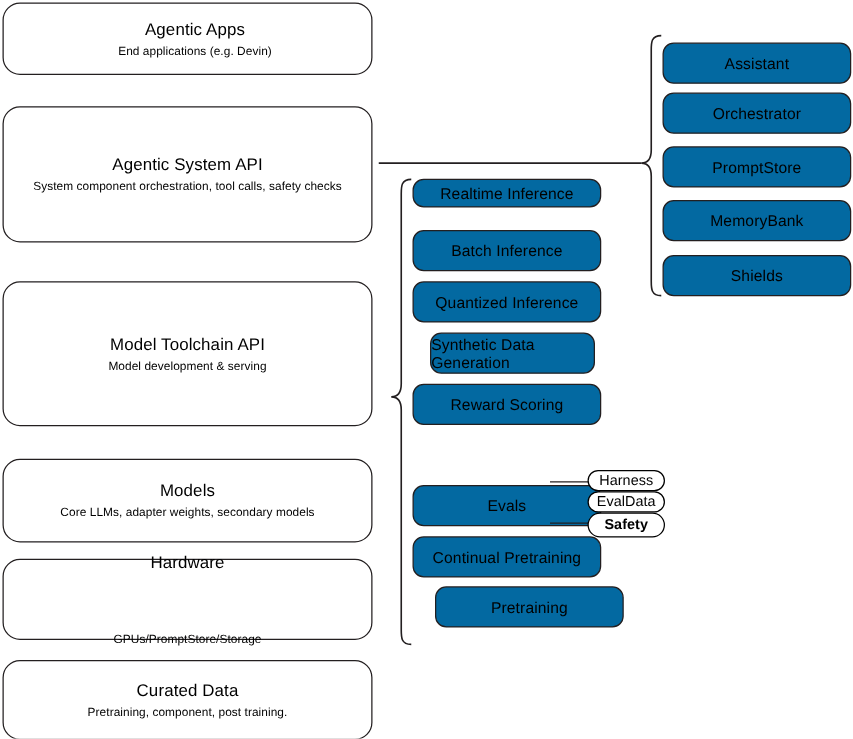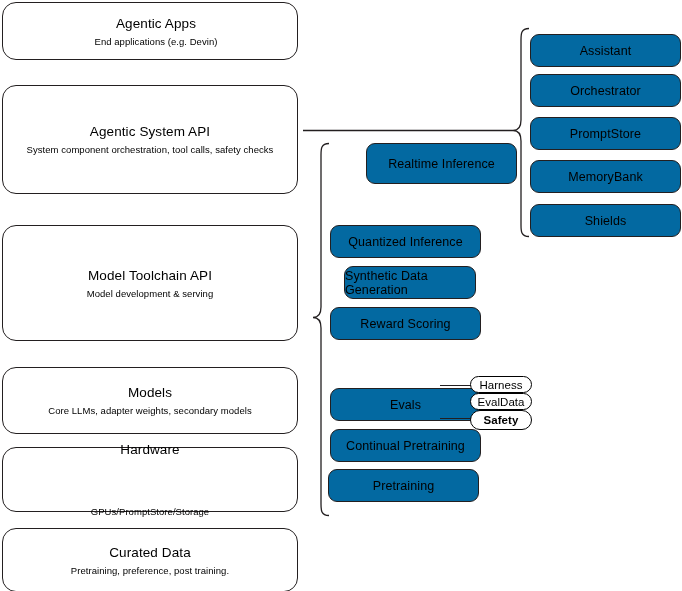--- a/index.html
+++ b/index.html
@@ -145,42 +145,45 @@
     <div class="layer-sub">Core LLMs, adapter weights, secondary models</div>
   </div>
 
   <div class="box" style="left:2px; top:447px; width:296px; height:65px;gap:44px;">
     <div class="layer-title">Hardware</div>
     <div class="layer-sub">GPUs/PromptStore/Storage</div>
   </div>
 
   <div class="box" style="left:2px; top:528px; width:296px; height:64px;">
     <div class="layer-title">Curated Data</div>
-    <div class="layer-sub">Pretraining, preference, post training.</div>
-  </div>
-
-  <div class="pill" style="left:330px; top:143px; width:151px; height:41px;margin-left:36px;">
+    <div class="layer-sub">Pretraining, component, post training.</div>
+  </div>
+
+  <div class="pill" style="left:330px; top:143px; width:151px; height:23px;">
     <span>Realtime Inference</span>
+  </div>
+  <div class="pill" style="left:330px; top:184px; width:151px; height:33px;">
+    <span>Batch Inference</span>
   </div>
   <div class="pill" style="left:330px; top:225px; width:151px; height:33px;">
     <span>Quantized Inference</span>
   </div>
   <div class="pill" style="left:344px; top:266px; width:132px; height:33px;">
     <span>Synthetic Data Generation</span>
   </div>
   <div class="pill" style="left:330px; top:307px; width:151px; height:33px;">
     <span>Reward Scoring</span>
   </div>
   <div class="pill" style="left:330px; top:388px; width:151px; height:33px;">
     <span>Evals</span>
   </div>
   <div class="pill" style="left:330px; top:429px; width:151px; height:33px;">
     <span>Continual Pretraining</span>
   </div>
-  <div class="pill" style="left:328px; top:469px; width:151px; height:33px;">
+  <div class="pill" style="left:348px; top:469px; width:151px; height:33px;">
     <span>Pretraining</span>
   </div>
 
   <div class="badge-line" style="left:440px; top:385px; width:42px;"></div>
   <div class="badge-line" style="left:440px; top:418px; width:42px;"></div>
 
   <div class="badge" style="left:470px; top:376px; width:62px; height:17px;">
     <span>Harness</span>
   </div>
   <div class="badge" style="left:470px; top:393px; width:62px; height:17px;">

